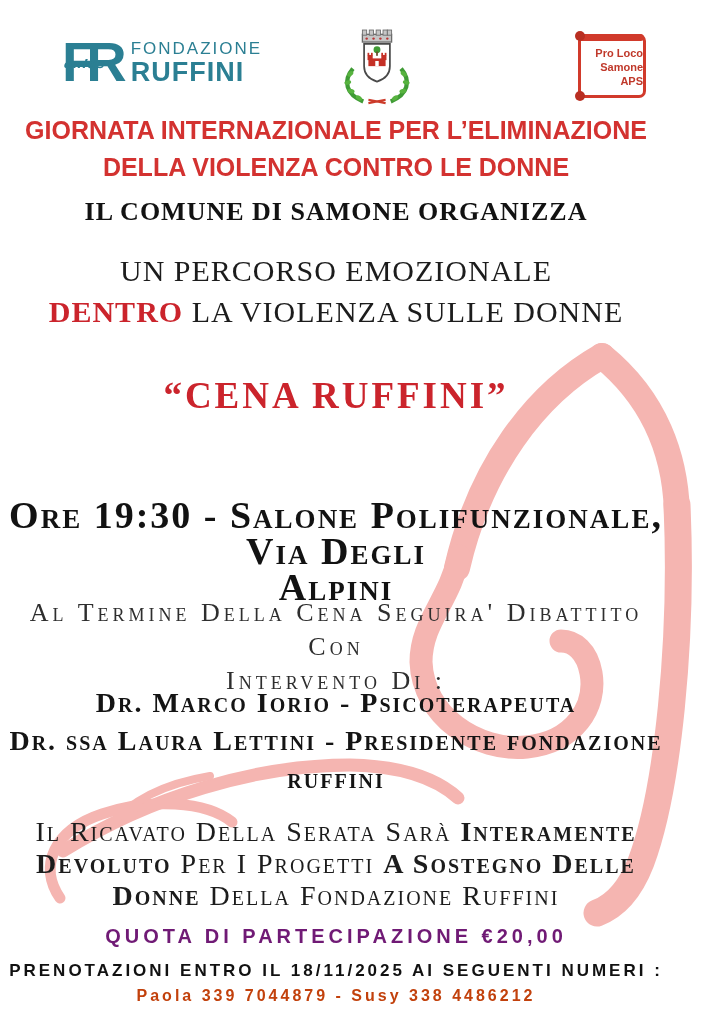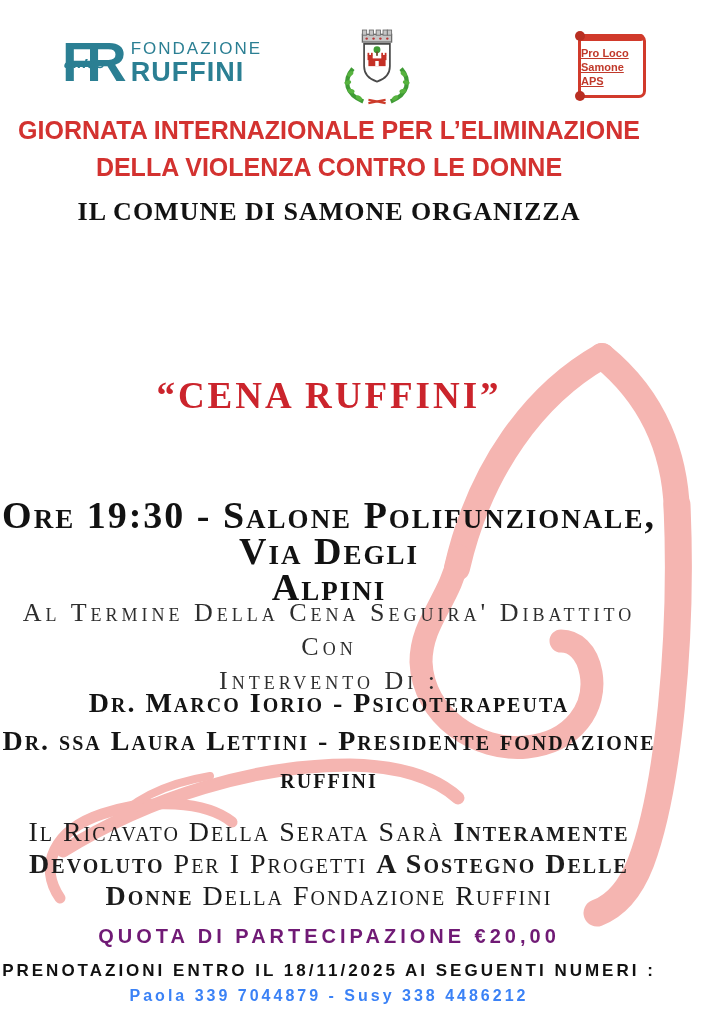--- a/index.html
+++ b/index.html
@@ -53,27 +53,27 @@
   .proloco-logo .curl-a{
     position:absolute;left:-6px;top:-6px;width:10px;height:10px;
     background:#b92f22;border-radius:50%;
   }
   .proloco-logo .curl-b{
     position:absolute;left:-6px;bottom:-6px;width:10px;height:10px;
     background:#b92f22;border-radius:50%;
   }
   .proloco-text{
     position:absolute;left:0;top:9px;width:100%;
-    text-align:left;color:#c0392b;
-    font-family:"Liberation Sans", sans-serif;
-    font-weight:bold;font-size:11px;line-height:14px;text-decoration:underline;
+    text-align:right;color:#c0392b;
+    font-family:"Liberation Sans", sans-serif;
+    font-weight:bold;font-size:11px;line-height:14px;
   }
 
   
-  .center{width:656px;text-align:center;position:absolute;left:1px;}
+  .center{width:656px;text-align:center;position:absolute;left:8px;}
 
   .main-title{
     top:112px;
     font-family:"Liberation Sans", sans-serif;
     font-weight:bold;font-size:25px;line-height:37px;
     color:#d33230;
   }
   .organizer{
     top:197px;
     font-weight:bold;font-size:26px;letter-spacing:1px;color:#121212;
@@ -116,21 +116,21 @@
     font-weight:bold;font-size:20px;letter-spacing:4px;color:#701a75;
   }
   .booking{
     top:961px;
     font-family:"Liberation Sans", sans-serif;
     font-weight:bold;font-size:17px;letter-spacing:3px;color:#111;
   }
   .phones{
     top:987px;
     font-family:"Liberation Sans", sans-serif;
-    font-weight:bold;font-size:16px;letter-spacing:3px;color:#3b82f6;
+    font-weight:bold;font-size:16px;letter-spacing:3px;color:#c2410c;
   }
 </style>
 </head>
 <body>
 
 <div class="poster">
 
   <svg class="watermark" width="724" height="1024" viewBox="0 0 724 1024">
     <g fill="none" stroke="#f5b5b1" stroke-linecap="round">
       <path d="M457 568 C 480 468 535 394 602 356" stroke-width="26"></path>
@@ -208,20 +208,24 @@
     </div>
   </div>
 
   <div class="center main-title layer">
       <div>GIORNATA INTERNAZIONALE PER L’ELIMINAZIONE</div>
       <div>DELLA VIOLENZA CONTRO LE DONNE</div>
     </div>
 
   <div class="center organizer layer">IL COMUNE DI SAMONE ORGANIZZA</div>
 
+  <div class="center subtitle layer">
+    <div>UN PERCORSO EMOZIONALE</div>
+    <div><span style="font-weight: bold; color: rgb(203, 36, 44);">DENTRO</span><span> LA VIOLENZA SULLE DONNE</span></div>
+  </div>
 
   <div class="center event-name layer">“CENA RUFFINI”</div>
 
 
   <div class="center venue layer">
       <div>Ore 19:30 - Salone Polifunzionale, Via Degli</div>
       <div>Alpini</div>
     </div>
 
   <div class="center debate layer">

